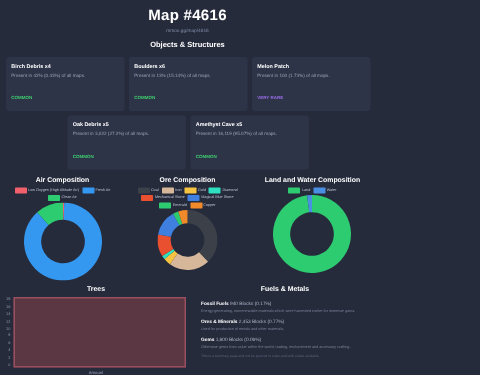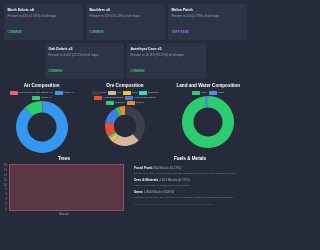--- a/index.html
+++ b/index.html
@@ -59,20 +59,25 @@
   .fuel-name{font-weight:bold;color:#ffffff;}
   .fuel-val{color:#aeb6c8;}
   .fuel-desc{font-size:2.5px;color:#79melt;color:#798197;line-height:3.6px;margin-top:.5px;}
   .footnote{font-size:2.3px;color:#5d657a;line-height:3.4px;margin-top:4px;}
 </style>
 </head>
 <body>
 
 <div class="page">
 
+  <div class="header">
+    <div class="title">Map #4616</div>
+    <div class="subtitle">mmoo.gg/map/4616</div>
+    <div class="section-head">Objects &amp; Structures</div>
+  </div>
 
   <div class="cards">
     <div class="card-row">
       <div class="card">
         <div class="card-title">Birch Debris x4</div>
         <div class="card-desc">Present in 42% (0.43%) of all maps.</div>
         <div class="badge common">COMMON</div>
       </div>
       <div class="card">
         <div class="card-title">Boulders x6</div>

